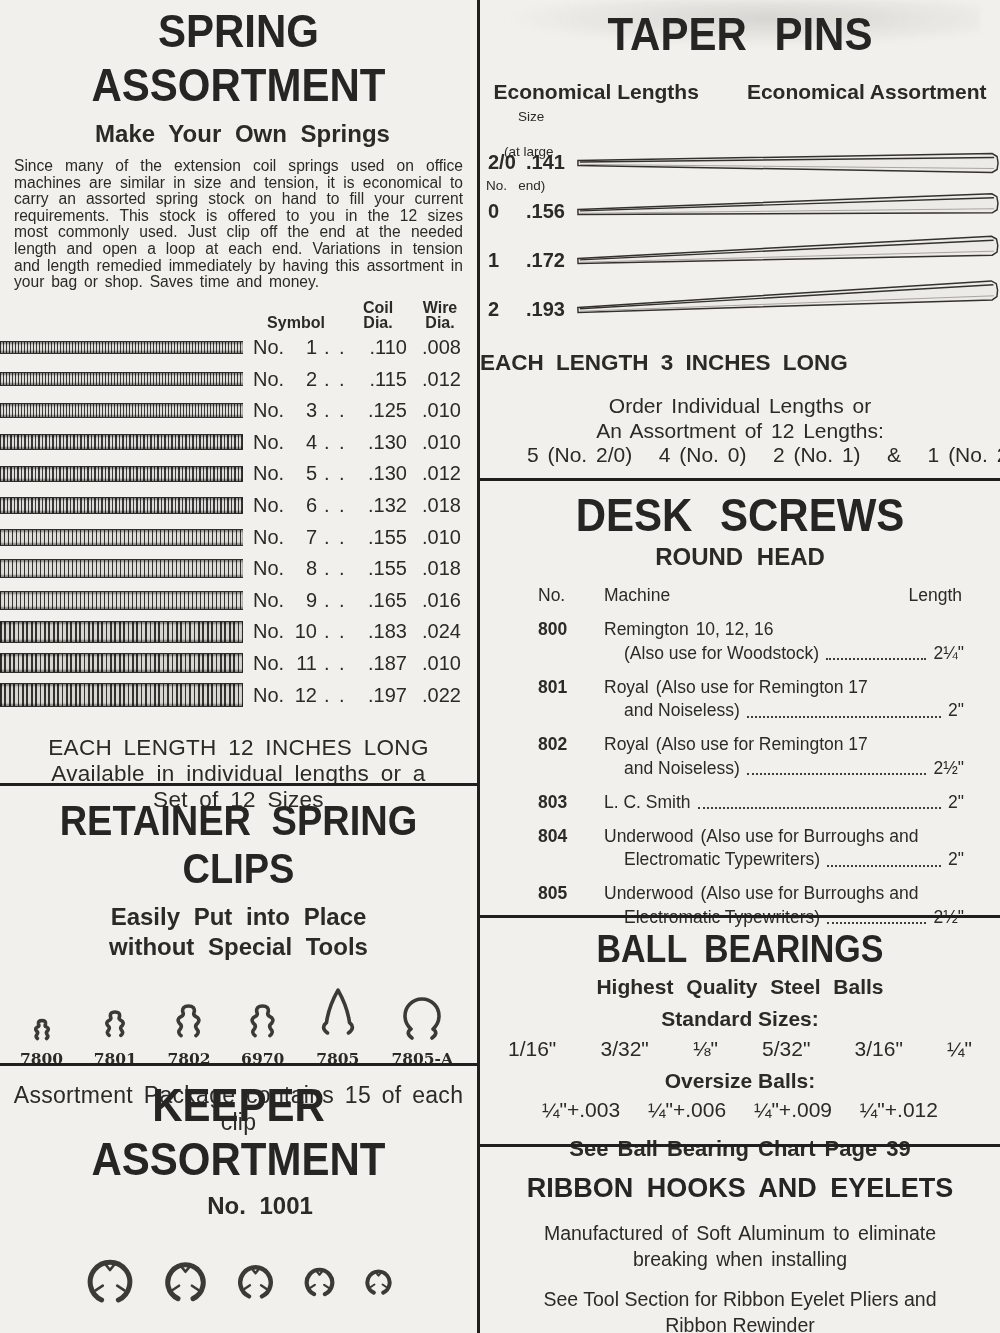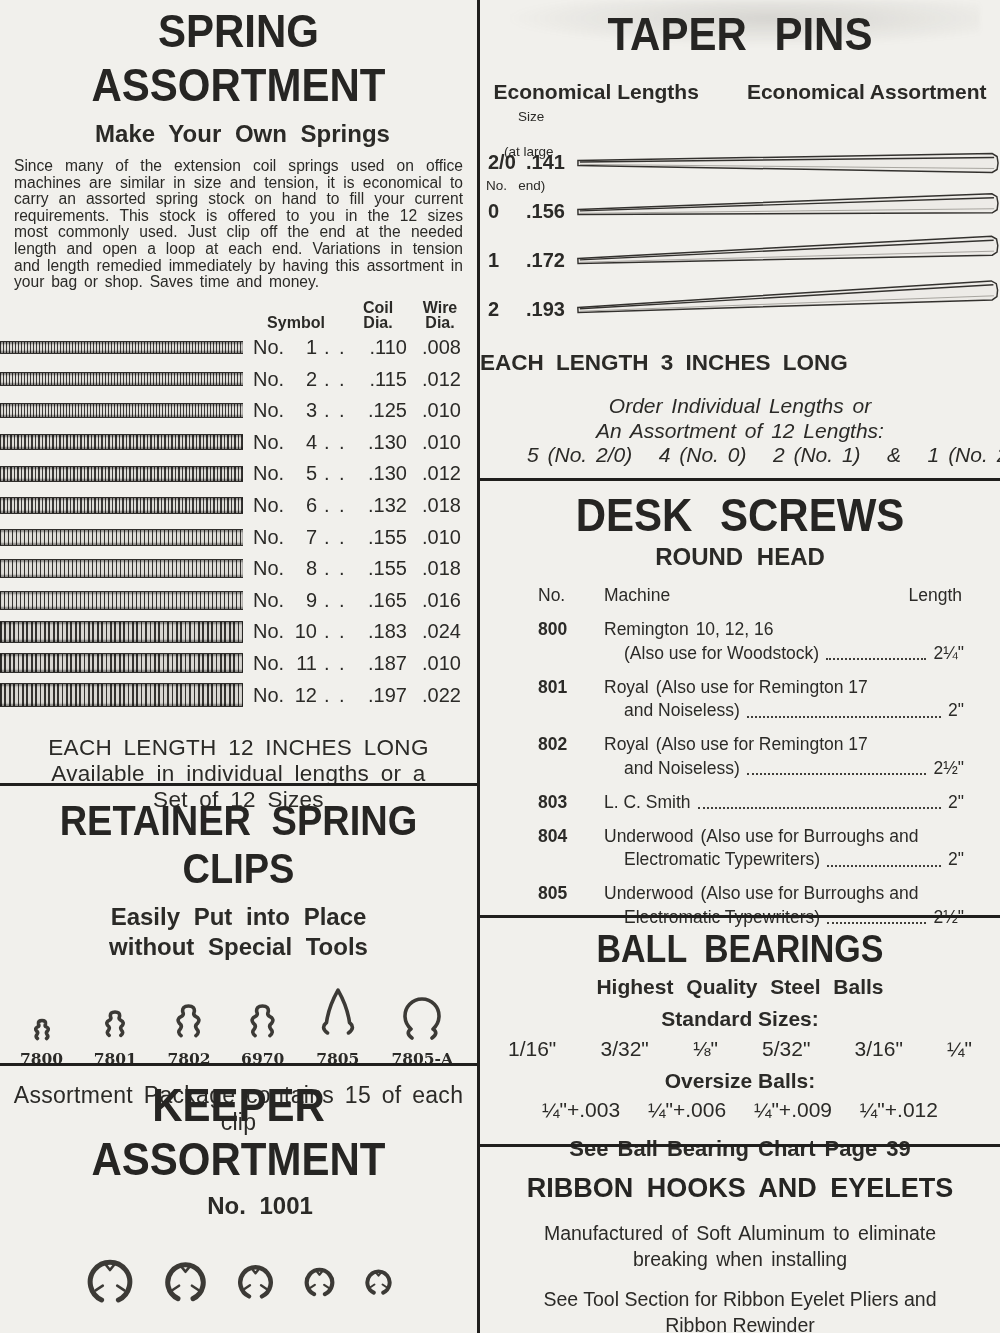--- a/index.html
+++ b/index.html
@@ -81,21 +81,21 @@
   .size-head div:nth-child(2){padding-left:18px;}
   .pin-rows{margin-top:34px;}
   .pin-row{display:flex;align-items:center;height:49px;}
   .pin-label{flex:0 0 88px;display:flex;font-weight:bold;font-size:20px;padding-left:8px;}
   .pin-no{width:38px;}
   .pin-svg{flex:1;height:22px;}
   .rot1{transform:rotate(-1.2deg);transform-origin:left center;}
   .rot2{transform:rotate(-2.1deg);transform-origin:left center;}
   .rot3{transform:rotate(-2.7deg);transform-origin:left center;}
   .tp-each{margin-top:16px;text-align:left;font-weight:bold;font-size:22.5px;word-spacing:6px;}
-  .tp-order{margin-top:18px;text-align:center;font-size:21px;line-height:24.5px;word-spacing:3px;font-style:italic;}
+  .tp-order{margin-top:18px;text-align:center;font-size:21px;line-height:24.5px;word-spacing:3px;}
   .pre{white-space:pre;padding-left:47px;}
 
   
   .ds-sub{margin-top:4px;}
   .ds-head{display:flex;padding:0 38px 0 58px;margin-top:14px;font-size:17.5px;}
   .ds-hno{width:66px;}
   .ds-hmach{flex:1;}
   .ds-rows{margin-top:12px;}
   .ds-row{display:flex;padding:0 36px 0 58px;font-size:17.5px;line-height:23.5px;margin-bottom:10.5px;}
   .ds-no{width:66px;font-weight:bold;}

